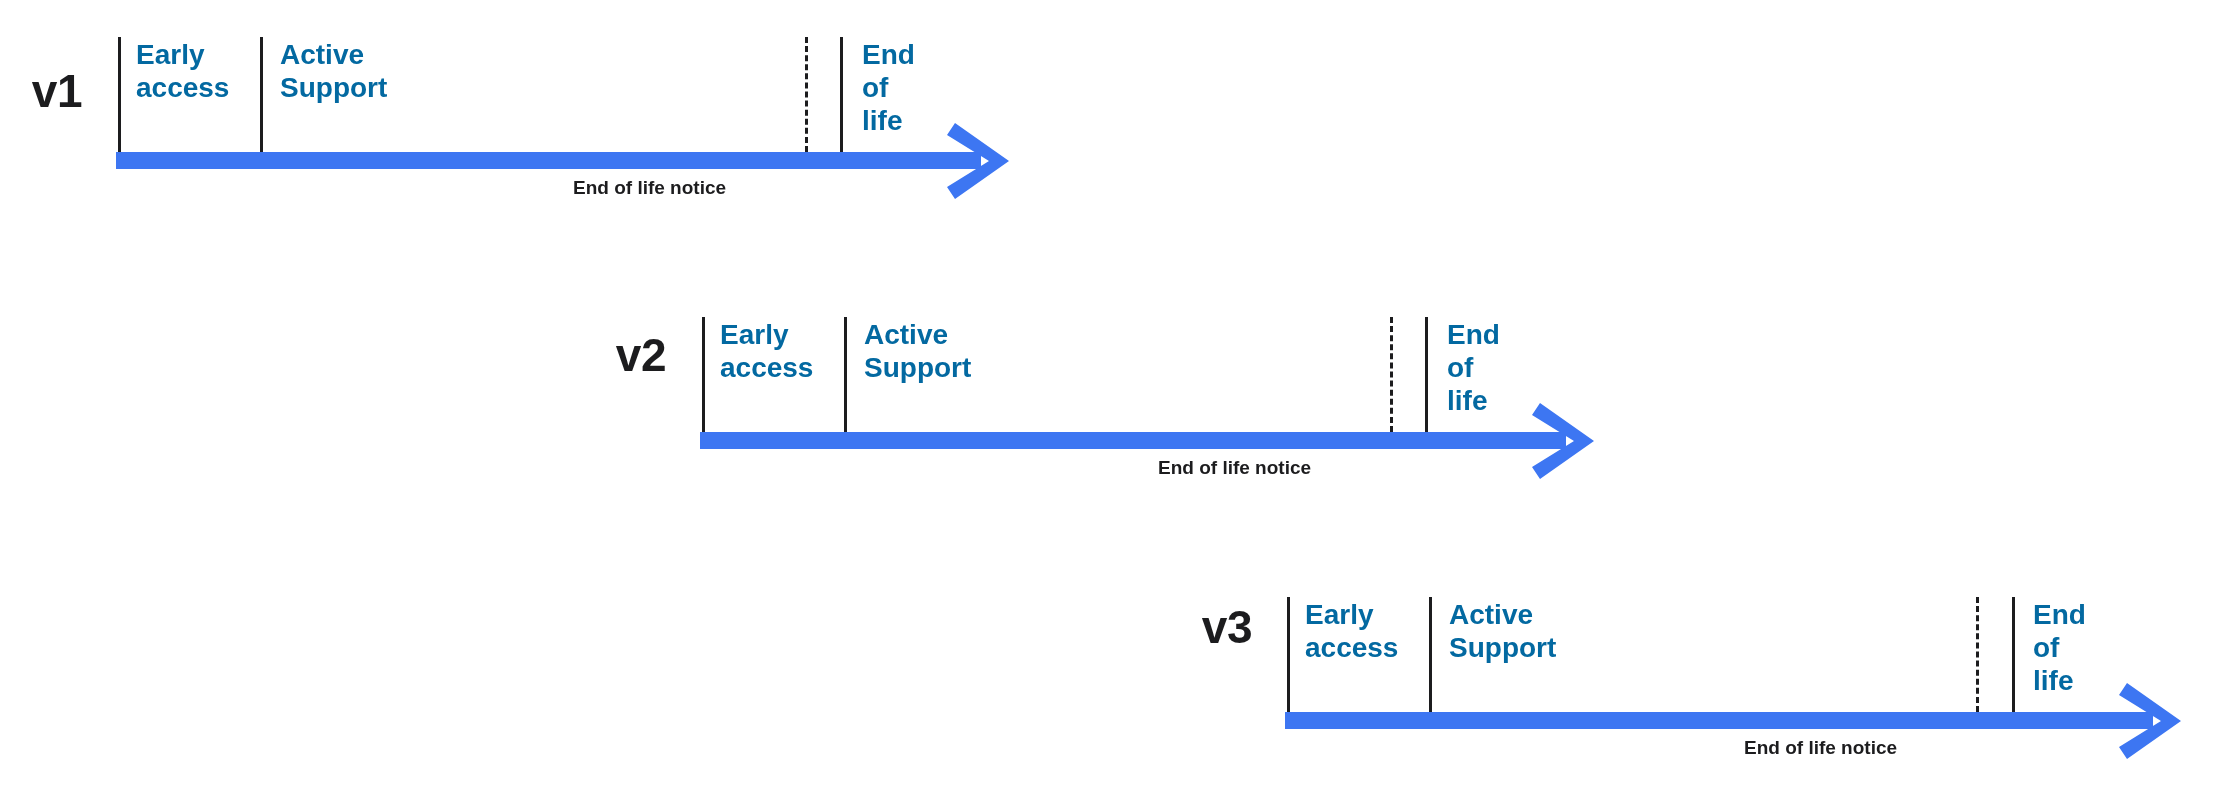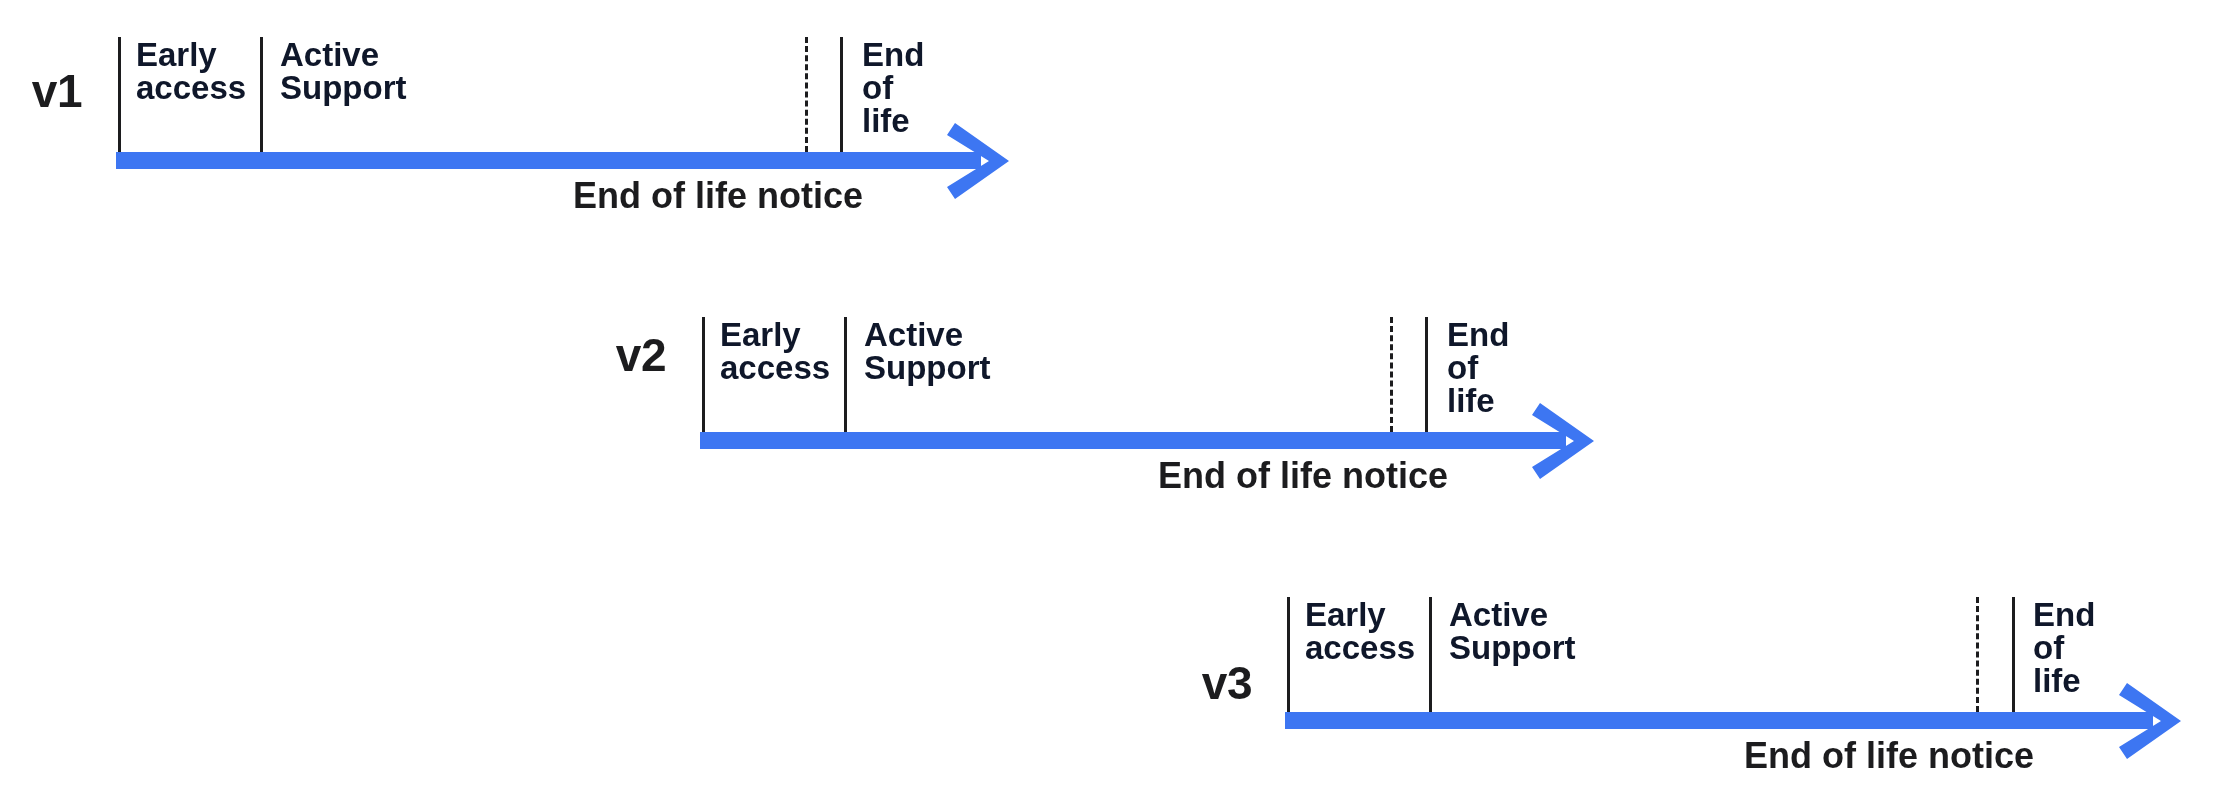--- a/index.html
+++ b/index.html
@@ -49,42 +49,42 @@
   }
   .tick.dashed {
     background: none;
     border-left: 3px dashed #1c1c1e;
     width: 0;
   }
 
   
   .phase-label {
     position: absolute;
-    font-size: 33px;
+    font-size: 28px;
     font-weight: 700;
-    color: #0f172a;
+    color: #0369a1;
     line-height: 33px;
     white-space: pre-line;
   }
 
   
   .arrow-shaft {
     position: absolute;
     height: 17px;
     background: #3d76f2;
   }
   .arrow-head {
     position: absolute;
     overflow: visible;
   }
 
   
   .notice-label {
     position: absolute;
-    font-size: 36px;
+    font-size: 19px;
     font-weight: 700;
     color: #1c1c1e;
     line-height: 1;
     white-space: nowrap;
   }
 </style>
 </head>
 <body>
 
 <div id="diagram">
@@ -114,21 +114,21 @@
 access</div>
       <div class="phase-label" style="left: 864px; top: 318px;">Active Support</div>
       <div class="phase-label" style="left: 1447px; top: 318px;">End of life</div>
       <div class="arrow-shaft" style="left: 700px; top: 432px; width: 866px; background: rgb(61, 118, 242);"></div>
       <div class="arrow-head" style="left: 1532px; top: 398.5px; width: 66px; height: 84px;"><svg width="66" height="84" viewBox="0 0 66 84">
           <path d="M8 4 L62 42 L8 80 L0 68 L42 42 L0 16 Z" fill="#3d76f2"></path>
         </svg></div>
       <div class="notice-label" style="left: 1158px; top: 458px;">End of life notice</div>
     </div>
     <div class="timeline-row">
-      <div class="version-label" style="left: 1140px; top: 660px; width: 112px;">v3</div>
+      <div class="version-label" style="left: 1140px; top: 604px; width: 112px;">v3</div>
       <div class="tick" style="left: 1287px; top: 597px; height: 115px;"></div>
       <div class="tick" style="left: 1429px; top: 597px; height: 115px;"></div>
       <div class="tick dashed" style="left: 1976px; top: 597px; height: 115px;"></div>
       <div class="tick" style="left: 2012px; top: 597px; height: 115px;"></div>
       <div class="phase-label" style="left: 1305px; top: 598px;">Early
 access</div>
       <div class="phase-label" style="left: 1449px; top: 598px;">Active Support</div>
       <div class="phase-label" style="left: 2033px; top: 598px;">End of life</div>
       <div class="arrow-shaft" style="left: 1285px; top: 712px; width: 868px; background: rgb(61, 118, 242);"></div>
       <div class="arrow-head" style="left: 2119px; top: 678.5px; width: 66px; height: 84px;"><svg width="66" height="84" viewBox="0 0 66 84">

